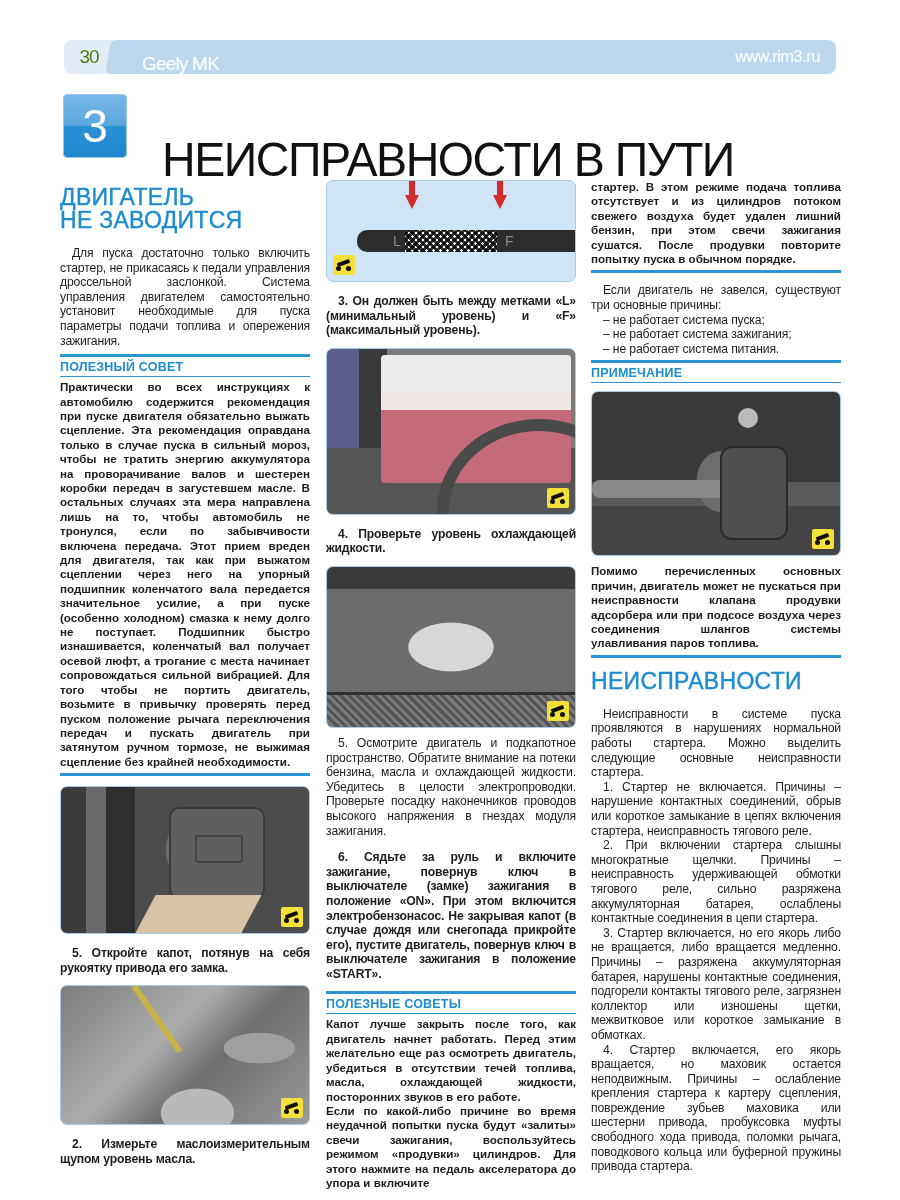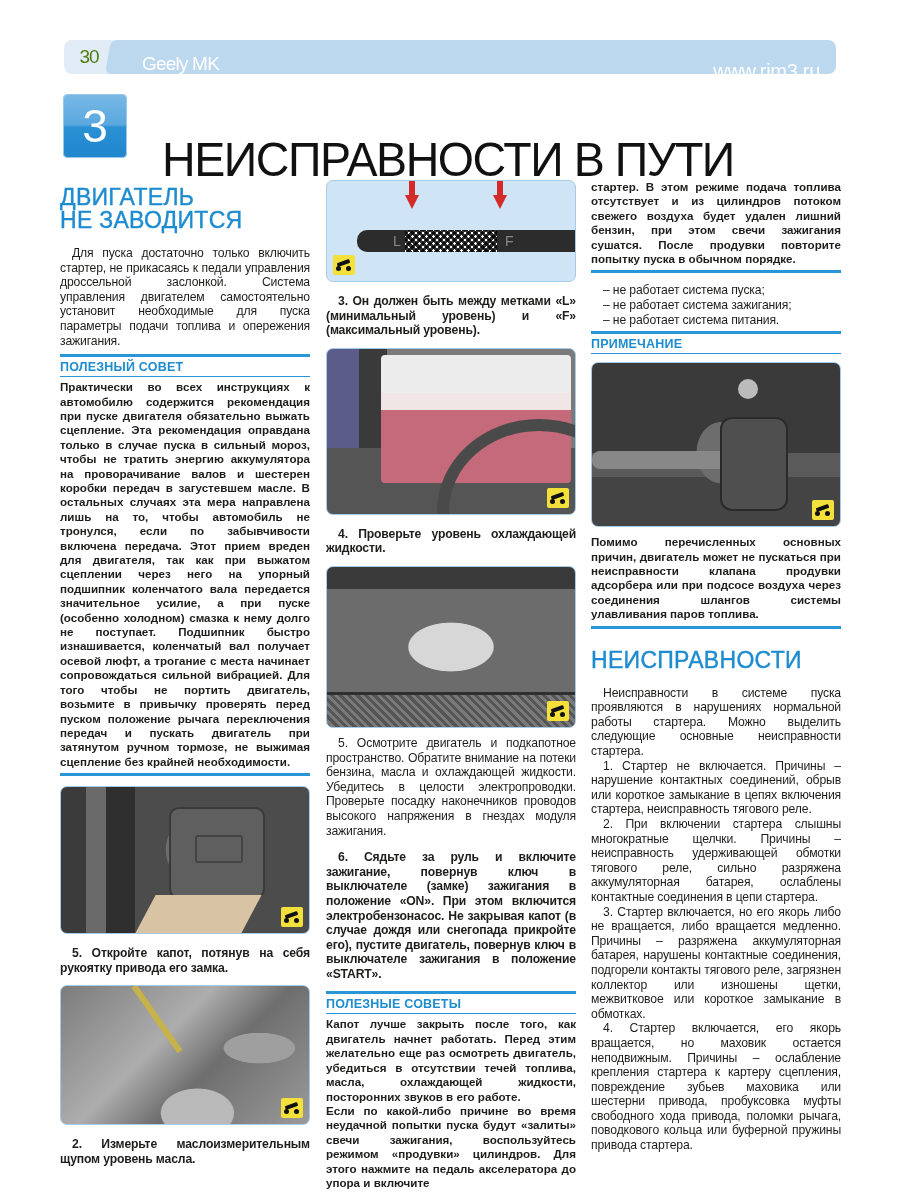--- a/index.html
+++ b/index.html
@@ -9,21 +9,21 @@
   
   .hdr { position:absolute; left:64px; top:40px; width:772px; height:34px; }
   .hdr .pg { position:absolute; left:0; top:0; width:50px; height:34px;
              background:#e2ecf6; border-radius:8px 0 0 8px;
              font-size:19px; line-height:34px; text-align:center; color:#4d7c0f; letter-spacing:-1px; }
   .hdr .bar { position:absolute; left:52px; top:0; right:0; height:34px;
               background:#bcd8ef; border-radius:0 8px 8px 0; }
   .hdr .bar:before { content:""; position:absolute; left:-8px; top:0; width:12px; height:34px;
               background:#bcd8ef; transform:skewX(-10deg); border-radius:6px 0 0 6px; }
   .hdr .book { position:absolute; left:78px; top:7px; font-size:19px; line-height:34px; color:#fff; letter-spacing:-0.8px; }
-  .hdr .site { position:absolute; right:16px; top:14px; font-size:20px; line-height:34px; color:#fff; letter-spacing:-0.3px; }
+  .hdr .site { position:absolute; right:16px; top:0; font-size:16px; line-height:34px; color:#fff; letter-spacing:-0.3px; }
 
   
   .chap-badge { position:absolute; left:63px; top:94px; width:64px; height:64px; border-radius:5px;
      background:linear-gradient(#79b9e6 0%, #5aa8de 48%, #2a91d5 52%, #1f86cc 100%);
      box-shadow:0 0 0 1px #9bc8ea inset; color:#fff; font-size:46px; line-height:64px; text-align:center; }
   .chap-title { position:absolute; left:162px; top:100px; font-size:48px; font-weight:normal;
      letter-spacing:-1.5px; color:#111; line-height:56px; white-space:nowrap; transform:scaleX(0.97); transform-origin:left; }
 
   .col { position:absolute; top:180px; width:250px; }
   .col1 { left:60px; }
@@ -168,20 +168,21 @@
     </div>
   </div>
 </div>
 
 <div class="col col3">
   <div class="box-body">
       <p>стартер. В этом режиме подача топлива отсутствует и из цилиндров потоком свежего воздуха будет удален лишний бензин, при этом свечи зажигания сушатся. После продувки повторите попытку пуска в обычном порядке.</p>
     </div>
   <div class="box-end"></div>
 
+  <p>Если двигатель не завелся, существуют три основные причины:</p>
   <div class="list">
     <p>– не работает система пуска;</p>
     <p>– не работает система зажигания;</p>
     <p>– не работает система питания.</p>
   </div>
 
   <div style="margin-top:4px;">
     <div class="box-rule"></div>
     <div class="box-head">ПРИМЕЧАНИЕ</div>
     <div class="box-sub"></div>
@@ -190,21 +191,21 @@
       <div class="clamp"></div>
       <div class="bolt"></div>
       <div class="badge"></div>
     </div>
     <div class="box-body">
         <p>Помимо перечисленных основных причин, двигатель может не пускаться при неисправности клапана продувки адсорбера или при подсосе воздуха через соединения шлангов системы улавливания паров топлива.</p>
       </div>
     <div class="box-end"></div>
   </div>
 
-  <div class="sec-title big" style="margin-top:20px;">
+  <div class="sec-title big" style="margin-top:12px;">
     <div>НЕИСПРАВНОСТИ</div>
   </div>
   <p>Неисправности в системе пуска проявляются в нарушениях нормальной работы стартера. Можно выделить следующие основные неисправности стартера.</p>
   <p>1. Стартер не включается. Причины – нарушение контактных соединений, обрыв или короткое замыкание в цепях включения стартера, неисправность тягового реле.</p>
   <p>2. При включении стартера слышны многократные щелчки. Причины – неисправность удерживающей обмотки тягового реле, сильно разряжена аккумуляторная батарея, ослаблены контактные соединения в цепи стартера.</p>
   <p>3. Стартер включается, но его якорь либо не вращается, либо вращается медленно. Причины – разряжена аккумуляторная батарея, нарушены контактные соединения, подгорели контакты тягового реле, загрязнен коллектор или изношены щетки, межвитковое или короткое замыкание в обмотках.</p>
   <p>4. Стартер включается, его якорь вращается, но маховик остается неподвижным. Причины – ослабление крепления стартера к картеру сцепления, повреждение зубьев маховика или шестерни привода, пробуксовка муфты свободного хода привода, поломки рычага, поводкового кольца или буферной пружины привода стартера.</p>
 </div>
 
 </body></html>

